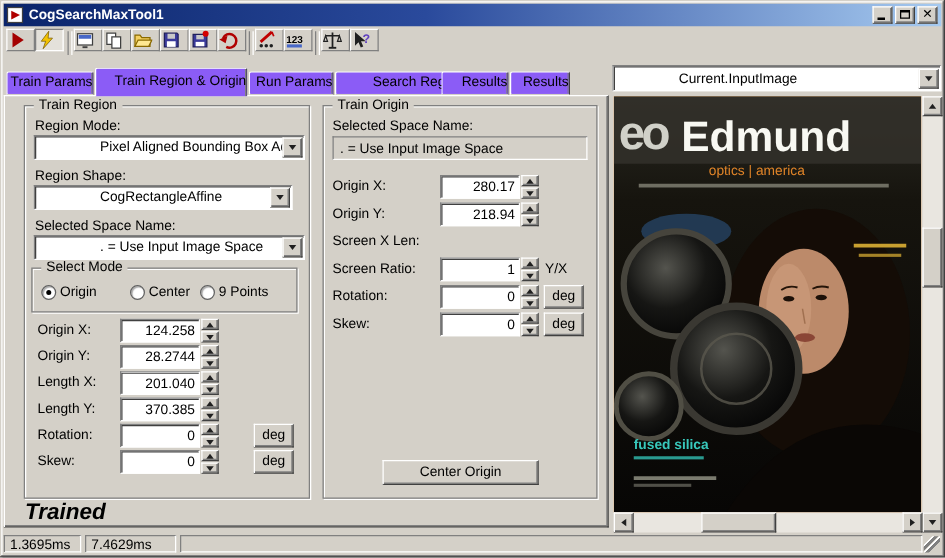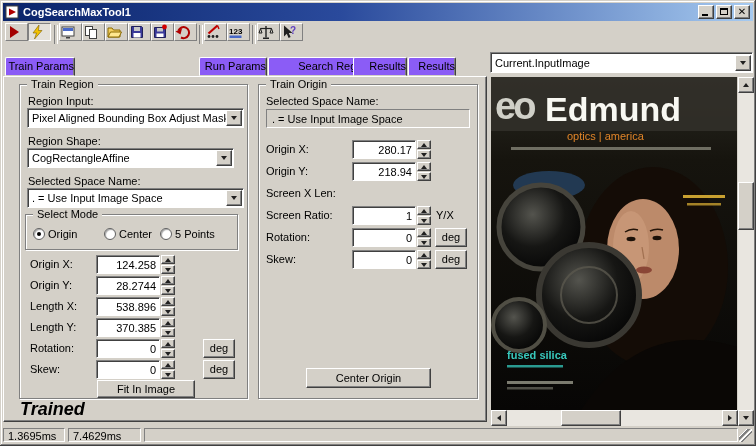--- a/index.html
+++ b/index.html
@@ -28,21 +28,21 @@
   .tab{position:absolute;top:57px;height:19px;background:#8b5cf6;box-sizing:border-box;text-align:right;line-height:17px;
     border:1px solid;border-color:#fff #404040 #d4d0c8 #fff;box-shadow:inset -1px 0 0 #808080;
     border-top-left-radius:2px;border-top-right-radius:2px;white-space:nowrap;overflow:hidden;}
   .tab.active{top:54px;height:23px;line-height:21px;border-bottom:none;font-weight:normal;}
   
   .lbl{position:absolute;line-height:13px;white-space:nowrap;}
   .groupbox{position:absolute;background:#d4d0c8;border:1px solid #808080;box-shadow:inset 1px 1px 0 #fff,1px 1px 0 #fff;box-sizing:border-box;}
   .legend{position:absolute;background:#d4d0c8;padding:0 4px;line-height:13px;white-space:nowrap;}
   .combo{position:absolute;height:20px;background:#fff;display:flex;align-items:center;box-sizing:border-box;
     border:1px solid;border-color:#808080 #fff #fff #808080;box-shadow:inset 1px 1px 0 #404040;}
-  .combo-text{flex:1;line-height:16px;padding-left:4px;overflow:hidden;white-space:nowrap;}
+  .combo-text{flex:1;line-height:16px;padding-left:4px;overflow:hidden;white-space:nowrap;margin-left:48px;}
   .combo-btn{width:16px;height:16px;margin-right:1px;display:flex;align-items:center;justify-content:center;
     background:#d4d0c8;border:1px solid;border-color:#fff #404040 #404040 #fff;box-shadow:inset -1px -1px 0 #808080;box-sizing:border-box;}
   .spin{position:absolute;height:19px;display:flex;}
   .edit{width:64px;background:#fff;box-sizing:border-box;border:1px solid;border-color:#808080 #fff #fff #808080;
     box-shadow:inset 1px 1px 0 #404040;text-align:right;line-height:16px;padding:1px 3px 0 0;}
   .spin-btns{width:14px;display:flex;flex-direction:column;margin-left:1px;}
   .spin-btn{height:9px;display:flex;align-items:center;justify-content:center;background:#d4d0c8;box-sizing:border-box;
     border:1px solid;border-color:#fff #404040 #404040 #fff;box-shadow:inset -1px -1px 0 #808080;}
   .spin-btn + .spin-btn{margin-top:1px;}
   .btn{position:absolute;background:#d4d0c8;box-sizing:border-box;text-align:center;
@@ -178,29 +178,30 @@
         <svg width="16" height="16">
           <polygon points="3,1.5 3,12.5 5.8,9.8 7.6,14 9.6,13.1 7.8,9 11.5,9" fill="#202020"></polygon>
           <text x="9" y="10" font-size="10" font-weight="bold" fill="#6040c0" font-family="Liberation Sans,sans-serif">?</text>
         </svg>
       </div>
   </div>
 
   <div class="tabpage"></div>
 
   <div class="tab" style="left:5px;width:70px">Train Params</div>
+  <div class="tab active" style="left:76px;width:122px">Train Region &amp; Origin</div>
   <div class="tab" style="left:199px;width:68px">Run Params</div>
   <div class="tab" style="left:268px;width:104px">Search Region</div>
   <div class="tab" style="left:353px;width:54px">Results</div>
   <div class="tab" style="left:408px;width:48px">Results</div>
 
   <div class="groupbox" style="left:19px;top:84px;width:229px;height:315px"></div>
   <div class="legend" style="left:27px;top:78px">Train Region</div>
 
-  <div class="lbl" style="left:28px;top:95px">Region Input:</div>
+  <div class="lbl" style="left:28px;top:95px">Region Mode:</div>
   <div class="combo" style="left:27px;top:108px;width:217px">
     <div class="combo-text">Pixel Aligned Bounding Box Adjust Mask</div>
     <div class="combo-btn">
         <i class="tri-down"></i>
       </div>
   </div>
 
   <div class="lbl" style="left:28px;top:135px">Region Shape:</div>
   <div class="combo" style="left:27px;top:148px;width:207px">
     <div class="combo-text">CogRectangleAffine</div>
@@ -217,21 +218,21 @@
       </div>
   </div>
 
   <div class="groupbox" style="left:25px;top:214px;width:213px;height:36px"></div>
   <div class="legend" style="left:33px;top:208px">Select Mode</div>
   <span class="radio checked" style="left:33px;top:228px"></span>
   <div class="lbl" style="left:48px;top:228px">Origin</div>
   <span class="radio" style="left:104px;top:228px"></span>
   <div class="lbl" style="left:119px;top:228px">Center</div>
   <span class="radio" style="left:160px;top:228px"></span>
-  <div class="lbl" style="left:175px;top:228px">5 Points</div>
+  <div class="lbl" style="left:175px;top:228px">9 Points</div>
 
   <div class="lbl" style="left:30px;top:258px">Origin X:</div>
   <div class="spin" style="left:96px;top:255px">
     <div class="edit">124.258</div>
     <div class="spin-btns">
         <div class="spin-btn">
           <i class="tri-up"></i>
         </div>
         <div class="spin-btn">
           <i class="tri-down"></i>
@@ -247,21 +248,21 @@
           <i class="tri-up"></i>
         </div>
         <div class="spin-btn">
           <i class="tri-down"></i>
         </div>
       </div>
   </div>
 
   <div class="lbl" style="left:30px;top:300px">Length X:</div>
   <div class="spin" style="left:96px;top:297px">
-    <div class="edit">538.896</div>
+    <div class="edit">201.040</div>
     <div class="spin-btns">
         <div class="spin-btn">
           <i class="tri-up"></i>
         </div>
         <div class="spin-btn">
           <i class="tri-down"></i>
         </div>
       </div>
   </div>
 
@@ -299,21 +300,20 @@
         <div class="spin-btn">
           <i class="tri-up"></i>
         </div>
         <div class="spin-btn">
           <i class="tri-down"></i>
         </div>
       </div>
   </div>
   <div class="btn" style="left:203px;top:360px;width:32px;height:19px;line-height:17px">deg</div>
 
-  <div class="btn" style="left:97px;top:380px;width:98px;height:18px;line-height:16px">Fit In Image</div>
 
   <div class="groupbox" style="left:258px;top:84px;width:220px;height:315px"></div>
   <div class="legend" style="left:266px;top:78px">Train Origin</div>
 
   <div class="lbl" style="left:266px;top:95px">Selected Space Name:</div>
   <div class="static-sunken" style="left:266px;top:109px;width:204px;height:19px">. = Use Input Image Space</div>
 
   <div class="lbl" style="left:266px;top:143px">Origin X:</div>
   <div class="spin" style="left:352px;top:140px">
     <div class="edit">280.17</div>

